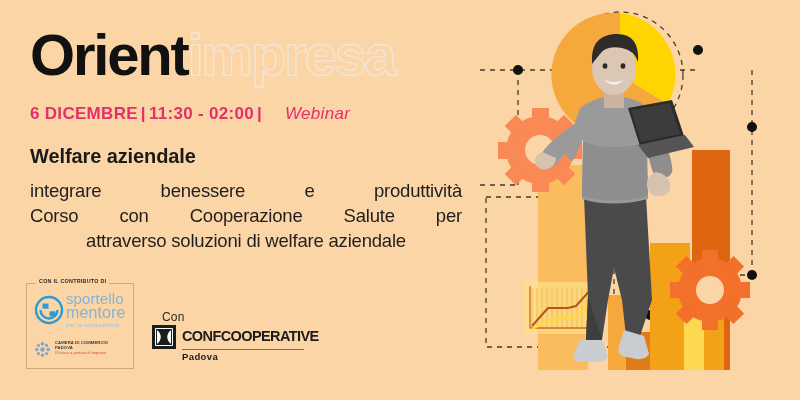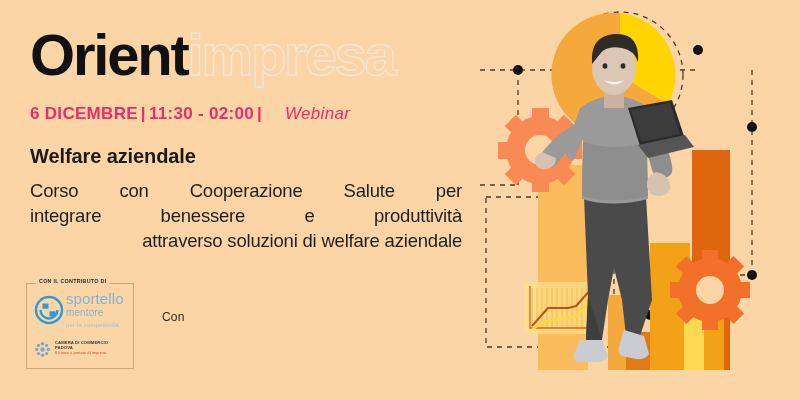--- a/index.html
+++ b/index.html
@@ -42,21 +42,21 @@
     position:absolute;left:30px;top:145px;
     font-size:20px;font-weight:bold;color:#1A1A1A;
     letter-spacing:-.1px;
   }
 
   .bodycopy{
     position:absolute;left:30px;top:178px;width:432px;
     font-size:18.5px;line-height:25px;color:#1F1F1F;
     text-align:justify;letter-spacing:-.2px;
   }
-  .bodycopy .lastline{text-align:right;}
+  .bodycopy .lastline{text-align:center;}
 
   
   .contrib{
     position:absolute;left:26px;top:283px;
     width:108px;height:86px;
     border:1px solid #C9A882;
     box-sizing:border-box;
     background:transparent;
   }
   .contrib-label{
@@ -65,21 +65,21 @@
     font-size:5.4px;font-weight:bold;color:#2B2B2B;
     letter-spacing:.25px;white-space:nowrap;
   }
   .sportello{
     position:absolute;left:34px;top:292px;
     width:94px;height:44px;
   }
   .sp-mark{position:absolute;left:0;top:3px;width:30px;height:30px;}
   .sp-words{position:absolute;left:32px;top:0px;}
   .sp-l1{font-size:15px;color:#7FB4D8;line-height:14px;letter-spacing:.1px;}
-  .sp-l2{font-size:10px;color:#7FB4D8;line-height:14px;letter-spacing:.1px;}
+  .sp-l2{font-size:16px;color:#7FB4D8;line-height:14px;letter-spacing:.1px;}
   .sp-l3{font-size:6px;color:#9CC4DF;line-height:10px;letter-spacing:.15px;}
 
   .camcom{
     position:absolute;left:34px;top:340px;width:96px;height:22px;
   }
   .cc-mark{position:absolute;left:0;top:1px;width:17px;height:17px;}
   .cc-txt{position:absolute;left:21px;top:0px;}
   .cc-l1{font-size:4.2px;color:#3A3A3A;line-height:5.2px;letter-spacing:.1px;font-weight:bold;}
   .cc-l2{font-size:4.2px;color:#3A3A3A;line-height:5.2px;letter-spacing:.1px;font-weight:bold;}
   .cc-l3{font-size:4px;color:#C85A2B;line-height:6px;letter-spacing:.05px;}
@@ -122,22 +122,22 @@
 
   <div class="left">
 
     <div class="logotype"><span class="lt-solid">Orient</span><span class="lt-outline">impresa</span></div>
 
     <div class="datebar"><span>6 DICEMBRE</span><span class="sep">|</span><span>11:30 - 02:00</span><span class="sep">|</span><span class="webinar">Webinar</span></div>
 
     <div class="subtitle">Welfare aziendale</div>
 
     <div class="bodycopy">
+      <div style="text-align:justify;text-align-last:justify;">integrare benessere e produttività</div>
       <div style="text-align:justify;text-align-last:justify;">Corso con Cooperazione Salute per</div>
-      <div style="text-align:justify;text-align-last:justify;">integrare benessere e produttività</div>
       <div class="lastline">attraverso soluzioni di welfare aziendale</div>
     </div>
 
     <div class="contrib"></div>
     <div class="contrib-label">CON IL CONTRIBUTO DI</div>
 
     <div class="sportello">
       <svg class="sp-mark" viewBox="0 0 30 30">
         <circle cx="15" cy="15" r="13" fill="none" stroke="#2E9BD6" stroke-width="2.4"></circle>
         <path d="M8.5 8.5 h6 v5.2 h-6 z" fill="#2E9BD6"></path>
@@ -166,20 +166,32 @@
         </g>
       </svg>
       <div class="cc-txt">
         <div class="cc-l1">CAMERA DI COMMERCIO</div>
         <div class="cc-l2">PADOVA</div>
         <div class="cc-l3">Il futuro a portata di impresa</div>
       </div>
     </div>
 
     <div class="con-label">Con</div>
+    <div class="confcoop">
+      <div class="cf-mark">
+        <svg class="bowtie" viewBox="0 0 18 18">
+          <path d="M0.5 0.5 H17.5 V17.5 H0.5 Z" fill="none" stroke="#ffffff" stroke-width="1"></path>
+          <path d="M2 2 C7 6, 7 12, 2 16 Z" fill="#ffffff"></path>
+          <path d="M16 2 C11 6, 11 12, 16 16 Z" fill="#ffffff"></path>
+        </svg>
+      </div>
+      <div class="cf-name">CONFCOOPERATIVE</div>
+      <div class="cf-rule"></div>
+      <div class="cf-city">Padova</div>
+    </div>
   </div>
 
   <div class="art">
     <svg width="320" height="400" viewBox="0 0 320 400">
 
       <g stroke="#4A3A28" stroke-width="1.3" stroke-dasharray="5 5" fill="none">
         <line x1="0" y1="70" x2="220" y2="70"></line>
         <line x1="38" y1="70" x2="38" y2="185"></line>
         <line x1="0" y1="185" x2="38" y2="185"></line>
         <line x1="272" y1="70" x2="272" y2="275"></line>

